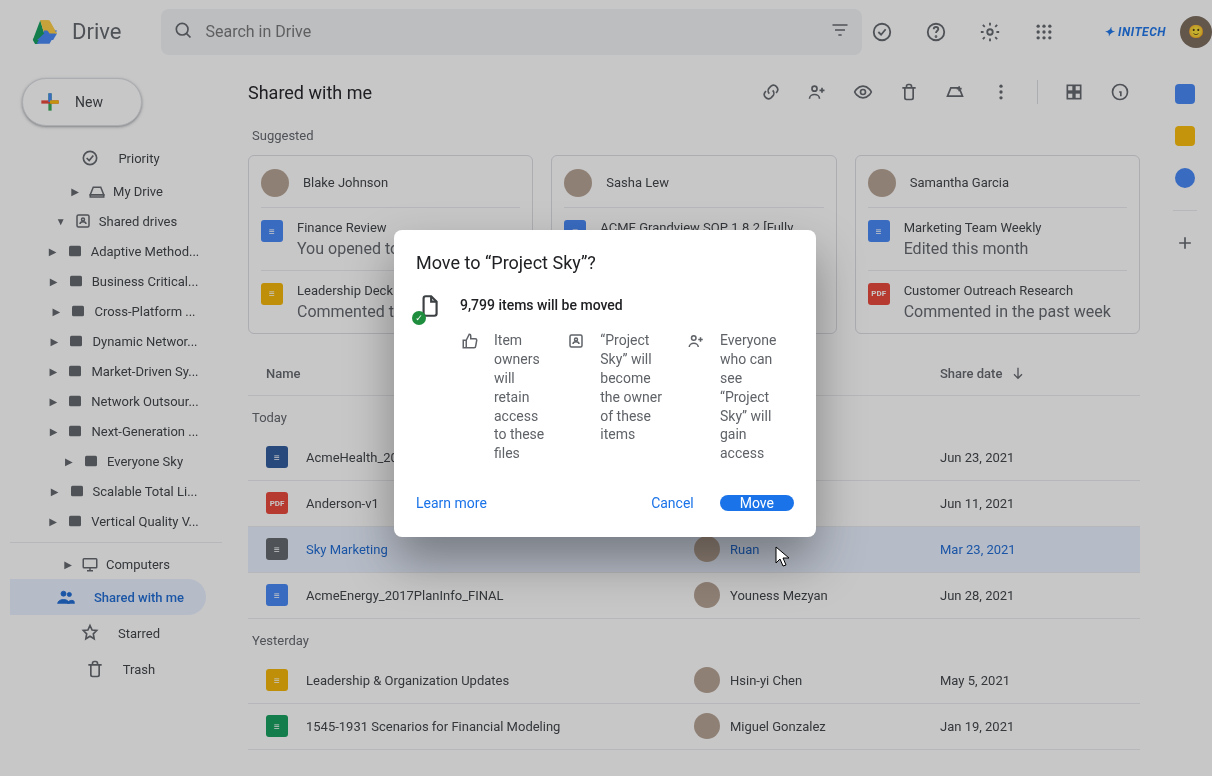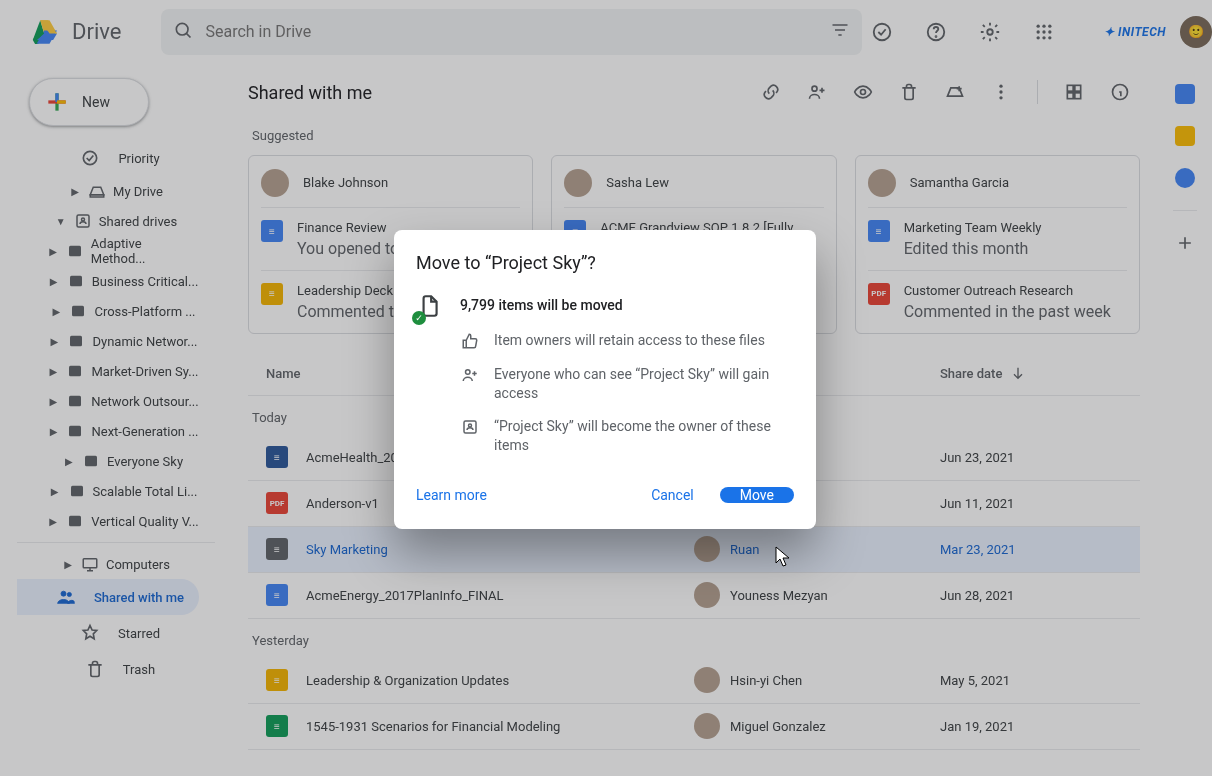--- a/index.html
+++ b/index.html
@@ -14,21 +14,21 @@
   .gd-logo { width: 40px; height: 40px; display: flex; align-items: center; justify-content: center; }
   .product-name { font-size: 22px; color: #5f6368; }
   .search { margin-left: 40px; flex: 1; max-width: 720px; height: 46px; background: #f1f3f4; border-radius: 8px; display: flex; align-items: center; padding: 0 12px; gap: 12px; color: #5f6368; }
   .search input { flex: 1; border: 0; background: transparent; font-size: 16px; outline: none; }
   .hdr-icons { margin-left: auto; display: flex; align-items: center; gap: 14px; color: #5f6368; }
   .hdr-icons .icon-btn, .toolbar .icon-btn { width: 40px; height: 40px; border-radius: 50%; display: flex; align-items: center; justify-content: center; }
   .org { font-size: 12px; font-style: italic; font-weight: 700; color: #1a73e8; letter-spacing: 0.5px; }
   .avatar { width: 32px; height: 32px; border-radius: 50%; background: #7a6a5a; display: inline-flex; align-items: center; justify-content: center; color: #fff; font-size: 13px; }
 
   
-  .sidebar { position: absolute; left: 0; top: 64px; bottom: 0; width: 232px; padding: 8px 17px; overflow: hidden; }
+  .sidebar { position: absolute; left: 0; top: 64px; bottom: 0; width: 232px; padding: 8px 10px; overflow: hidden; }
   .new-btn { margin: 6px 8px 14px 12px; width: 120px; height: 48px; border: 1px solid #dadce0; border-radius: 24px; background: #fff; display: flex; align-items: center; gap: 12px; padding-left: 14px; font-size: 14px; color: #3c4043; box-shadow: 0 1px 2px rgba(60,64,67,.3), 0 1px 3px 1px rgba(60,64,67,.15); }
   .nav-item, .tree-item { display: flex; align-items: center; height: 36px; padding-left: 24px; gap: 18px; font-size: 13px; color: #3c4043; border-radius: 0 18px 18px 0; margin-right: 16px; justify-content: center; }
   .nav-item.active { background: #e8f0fe; color: #1967d2; font-weight: 500; }
   .nav-item.active svg { stroke: #1967d2; fill: #1967d2; }
   .tree-item { padding-left: 16px; gap: 6px; height: 30px; }
   .tree-item .chev { width: 12px; color: #5f6368; font-size: 10px; text-align: center; }
   .tree-item.sub { padding-left: 30px; }
   .tree-item .drive-ico { width: 20px; height: 20px; display: flex; align-items: center; justify-content: center; color: #5f6368; }
   .sep { height: 1px; background: #e8eaed; margin: 6px 0; }
 
@@ -72,21 +72,21 @@
   .rail .ri { width: 20px; height: 20px; border-radius: 4px; }
 
   
   .dialog { position: absolute; z-index: 20; left: 394px; top: 230px; width: 422px; background: #fff; border-radius: 8px; box-shadow: 0 24px 48px rgba(0,0,0,.35); padding: 22px 22px 18px; }
   .dlg-title { font-size: 18px; color: #202124; margin-bottom: 20px; }
   .dlg-row { display: flex; gap: 16px; align-items: flex-start; }
   .dlg-lead-ico { position: relative; width: 28px; height: 28px; flex-shrink: 0; }
   .dlg-lead-ico svg { display: block; }
   .check-badge { position: absolute; left: -4px; bottom: -4px; width: 14px; height: 14px; border-radius: 50%; background: #1e8e3e; color: #fff; display: flex; align-items: center; justify-content: center; font-size: 9px; }
   .dlg-lead-txt { font-size: 14px; color: #202124; font-weight: 500; padding-top: 4px; }
-  .dlg-sub { padding-left: 44px; margin-top: 10px; display: flex; flex-direction: column; gap: 14px; color: #5f6368; font-size: 14px; }
+  .dlg-sub { padding-left: 44px; margin-top: 10px; display: flex; flex-direction: row; gap: 14px; color: #5f6368; font-size: 14px; }
   .dlg-sub .sline { display: flex; gap: 14px; align-items: flex-start; line-height: 1.35; }
   .dlg-sub .sico { width: 20px; height: 20px; flex-shrink: 0; color: #5f6368; display: flex; align-items: center; justify-content: center; }
   .dlg-footer { display: flex; align-items: center; margin-top: 24px; gap: 12px; }
   .dlg-link { color: #1a73e8; font-size: 14px; }
   .dlg-footer .sp { flex: 1; }
   .btn-txt { color: #1a73e8; font-size: 14px; padding: 8px 14px; border-radius: 4px; }
   .btn-fill { background: #1a73e8; color: #fff; font-size: 14px; padding: 0 20px; border-radius: 18px; position: relative; }
   .cursor { position: absolute; left: 774px; top: 546px; z-index: 30; }
 </style>
 </head>
@@ -547,36 +547,36 @@
       <span class="sico">
           <svg width="18" height="18" viewBox="0 0 24 24" fill="none" stroke="#5f6368" stroke-width="2">
             <path d="M7 11v10H3V11zM7 11l4-8a2 2 0 012 2v4h6a2 2 0 012 2l-1.5 8a2 2 0 01-2 2H7"></path>
           </svg>
         </span>
       <span>Item owners will retain access to these files</span>
     </div>
     <div class="sline">
       <span class="sico">
           <svg width="18" height="18" viewBox="0 0 24 24" fill="none" stroke="#5f6368" stroke-width="2">
+            <rect x="4" y="4" width="16" height="16" rx="2"></rect>
+            <circle cx="12" cy="10" r="2"></circle>
+            <path d="M8 16c0-2 2-3 4-3s4 1 4 3"></path>
+          </svg>
+        </span>
+      <span>“Project Sky” will become the owner of these items</span>
+    </div>
+    <div class="sline">
+      <span class="sico">
+          <svg width="18" height="18" viewBox="0 0 24 24" fill="none" stroke="#5f6368" stroke-width="2">
             <circle cx="9" cy="8" r="3"></circle>
             <path d="M3 20c0-3 3-5 6-5s6 2 6 5"></path>
             <path d="M18 7v6M15 10h6"></path>
           </svg>
         </span>
       <span>Everyone who can see “Project Sky” will gain access</span>
-    </div>
-    <div class="sline">
-      <span class="sico">
-          <svg width="18" height="18" viewBox="0 0 24 24" fill="none" stroke="#5f6368" stroke-width="2">
-            <rect x="4" y="4" width="16" height="16" rx="2"></rect>
-            <circle cx="12" cy="10" r="2"></circle>
-            <path d="M8 16c0-2 2-3 4-3s4 1 4 3"></path>
-          </svg>
-        </span>
-      <span>“Project Sky” will become the owner of these items</span>
     </div>
   </div>
 
   <div class="dlg-footer">
     <span class="dlg-link">Learn more</span>
     <span class="sp"></span>
     <span class="btn-txt">Cancel</span>
     <span class="btn-fill">Move</span>
   </div>
 </div>

